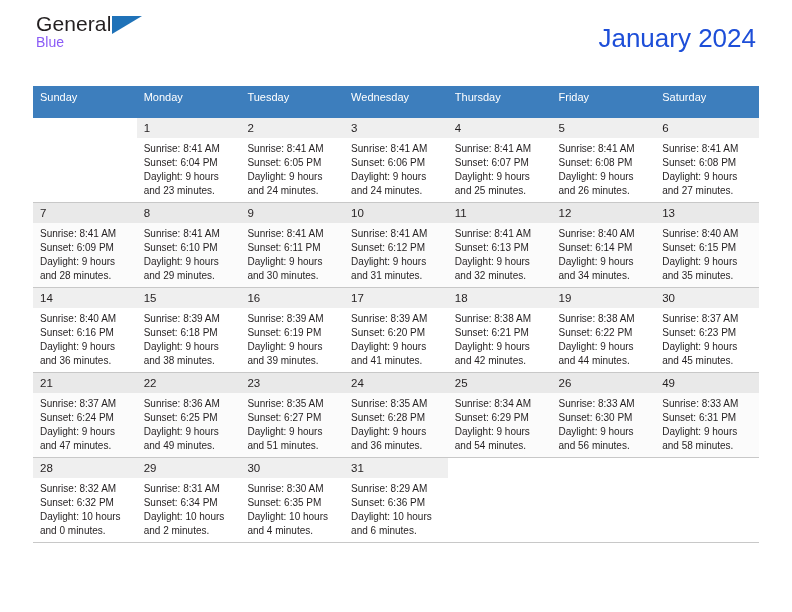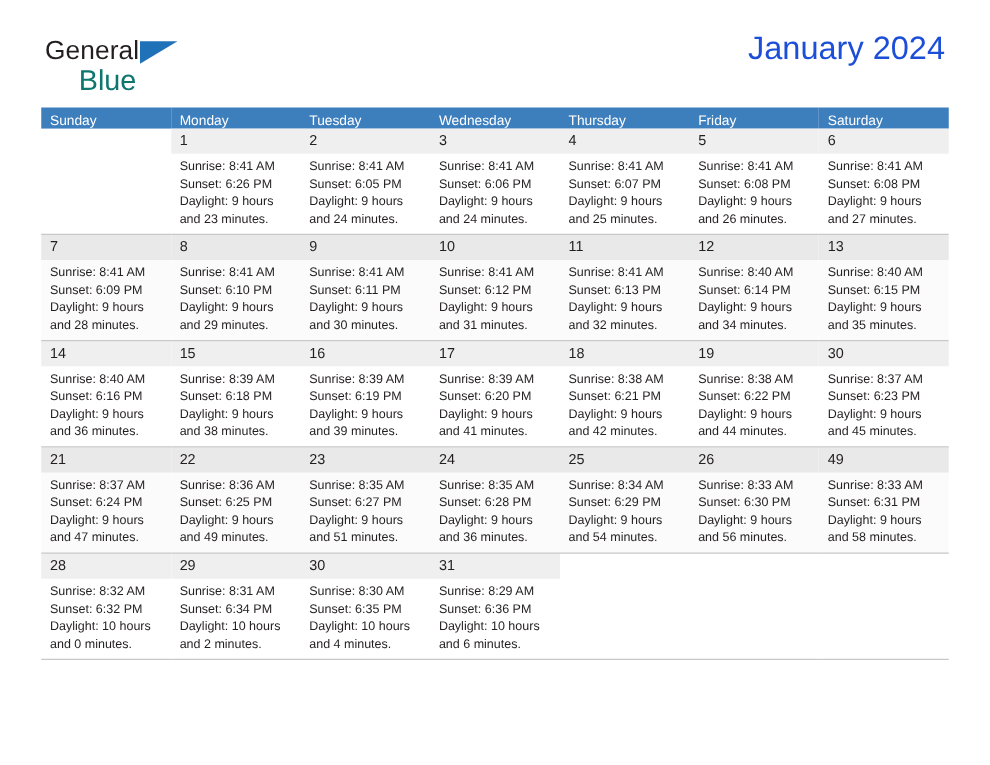--- a/index.html
+++ b/index.html
@@ -26,44 +26,43 @@
   
   .header {
     position: relative;
     height: 74px;
     padding: 24px 33px 0 33px;
     box-sizing: border-box;
   }
   .logo {
     position: absolute;
     left: 36px;
-    top: 30px;
+    top: 13px;
     line-height: 1;
     user-select: none;
   }
   .logo-row1 {
     font-size: 21px;
     color: #231f20;
     letter-spacing: 0.1px;
     position: relative;
     display: inline-block;
   }
   .logo-flag {
     position: absolute;
     left: 76px;
     top: 3px;
     width: 0;
     height: 0;
     border-left: 30px solid #1f72b8;
     border-bottom: 18px solid transparent;
   }
   .logo-row2 {
-    font-size: 23px;
-    color: #0f766e;
-    margin-left: 27px;
+    font-size: 14px;
+    color: #8b5cf6;
     margin-top: 1px;
     display: block;
     line-height: 1.05;
   }
   .title-block {
     text-align: right;
     padding-right: 3px;
   }
   .month-title {
     font-size: 26px;
@@ -85,21 +84,21 @@
     border-collapse: collapse;
     table-layout: fixed;
     width: 726px;
   }
   .calendar th {
     background: #3d7ebd;
     color: #ffffff;
     font-size: 11px;
     font-weight: normal;
     text-align: left;
-    padding: 5px 0 0 7px;
+    padding: 5px 0 15px 7px;
     height: 12px;
     border: none;
     margin-left: 44px;
   }
   .calendar td {
     vertical-align: top;
     border-bottom: 1px solid #c8c8c8;
     padding: 0;
     height: 84px;
     width: 103.71px;
@@ -170,21 +169,21 @@
     <tbody id="calendar-body">
         <tr>
           <td class="day-empty">
             <div class="daynum">&nbsp;</div>
           </td>
           <td>
             <div class="cell-inner">
               <div class="daynum">1</div>
               <div class="info">
                 <div>Sunrise: 8:41 AM</div>
-                <div>Sunset: 6:26 PM</div>
+                <div>Sunset: 6:04 PM</div>
                 <div>Daylight: 9 hours</div>
                 <div>and 23 minutes.</div>
               </div>
             </div>
           </td>
           <td>
             <div class="cell-inner">
               <div class="daynum">2</div>
               <div class="info">
                 <div>Sunrise: 8:41 AM</div>

